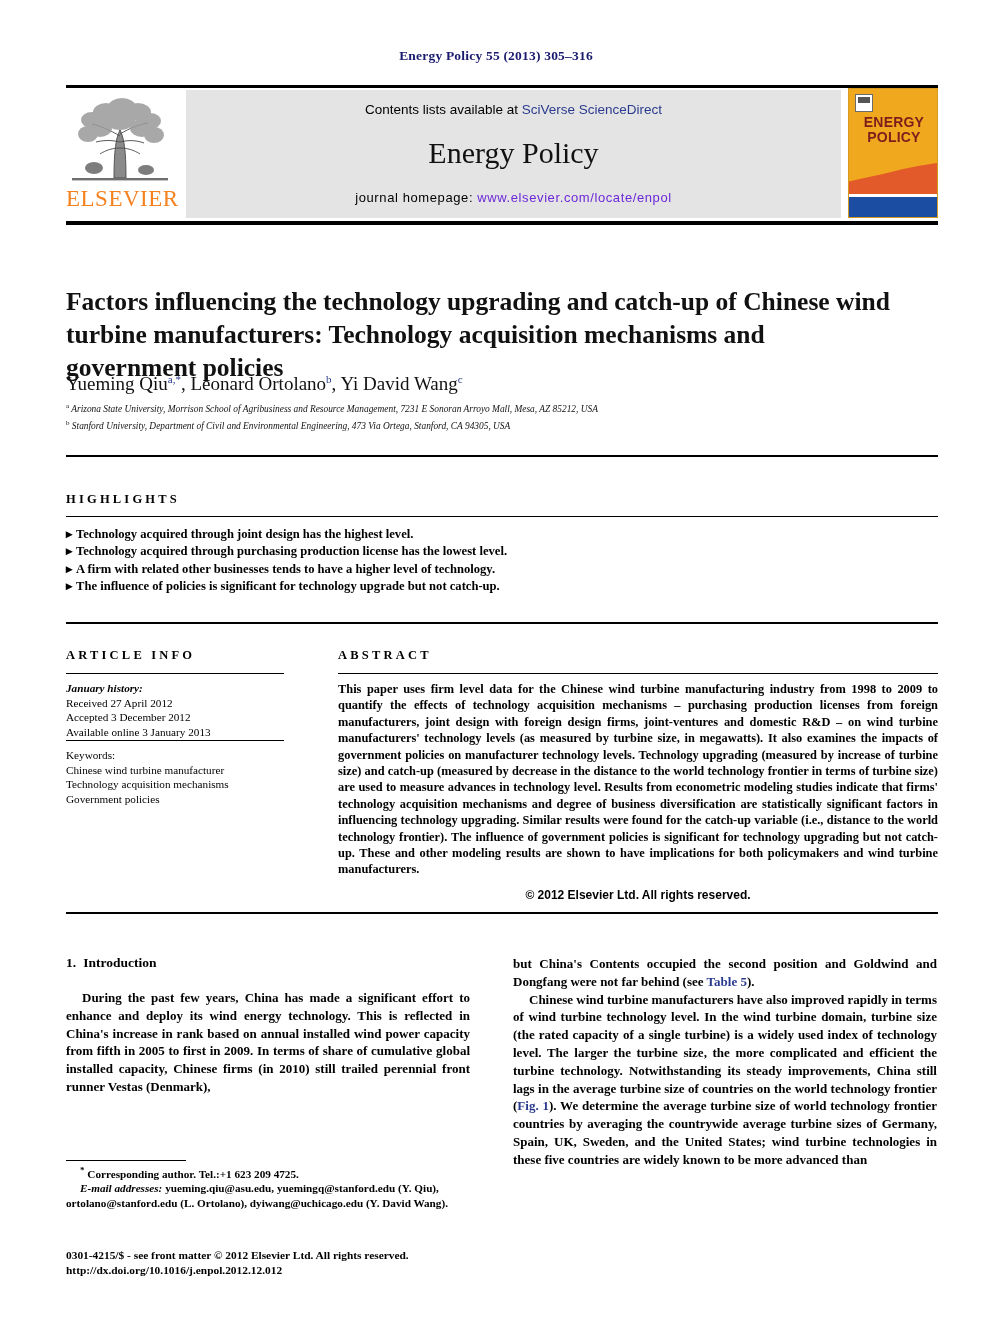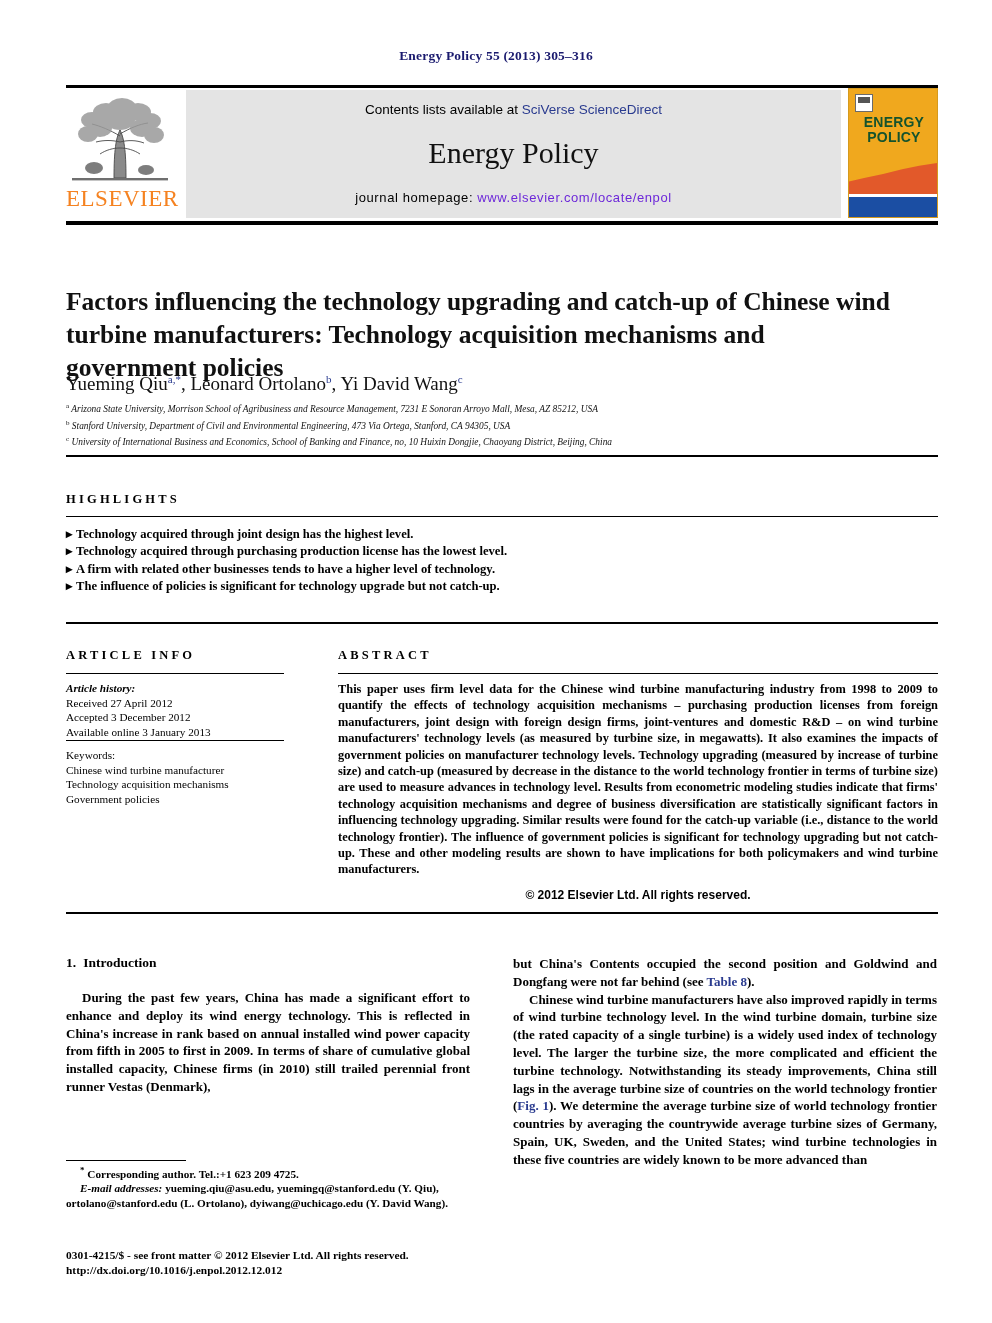--- a/index.html
+++ b/index.html
@@ -152,21 +152,21 @@
   }
   .cover-title {
     position: absolute;
     left: 0; top: 26px;
     width: 90px;
     text-align: center;
     font-family: "Liberation Sans", sans-serif;
     font-weight: bold;
     font-size: 14px;
     line-height: 15px;
-    color: #14532d;
+    color: #7f1d1d;
     letter-spacing: 0.2px;
   }
   .cover-wave-red {
     position: absolute;
     left: -2px; bottom: 22px;
     width: 95px;
     height: 34px;
     background: #e2592a;
     clip-path: polygon(0% 62%, 18% 50%, 38% 38%, 58% 24%, 76% 14%, 100% 4%, 100% 100%, 0% 100%);
   }
@@ -495,41 +495,40 @@
 
   <div class="authors">
     <span>Yueming Qiu</span><sup>a,*</sup>,
     <span>Leonard Ortolano</span><sup>b</sup>,
     <span>Yi David Wang</span><sup>c</sup>
   </div>
 
   <div class="affils">
     <div><sup>a</sup> <span>Arizona State University, Morrison School of Agribusiness and Resource Management, 7231 E Sonoran Arroyo Mall, Mesa, AZ 85212, USA</span></div>
     <div><sup>b</sup> <span>Stanford University, Department of Civil and Environmental Engineering, 473 Via Ortega, Stanford, CA 94305, USA</span></div>
-    <div><sup>c</sup> <span>University of International Business and Economics, School of Banking and Finance, no, 10 Huixin Dongjie, Chaoyang District, Beijing, China</span></div>
   </div>
 
   <div class="rule-after-affil"></div>
 
   <div class="sec-label highlights-label">HIGHLIGHTS</div>
   <div class="highlights-rule"></div>
   <div class="highlights-list">
     <div><span class="hl-bullet">▸</span><span>Technology acquired through joint design has the highest level.</span></div>
     <div><span class="hl-bullet">▸</span><span>Technology acquired through purchasing production license has the lowest level.</span></div>
     <div><span class="hl-bullet">▸</span><span>A firm with related other businesses tends to have a higher level of technology.</span></div>
     <div><span class="hl-bullet">▸</span><span>The influence of policies is significant for technology upgrade but not catch-up.</span></div>
   </div>
 
   <div class="rule-after-hl"></div>
 
   <div class="sec-label info-label">ARTICLE INFO</div>
   <div class="info-rule"></div>
 
   <div class="info-col">
-    <div class="head">Article history:</div>
+    <div class="head">January history:</div>
     <div>Received 27 April 2012</div>
     <div>Accepted 3 December 2012</div>
     <div>Available online 3 January 2013</div>
   </div>
   <div class="info-hist-rule"></div>
   <div class="info-col2">
     <div class="head">Keywords:</div>
     <div>Chinese wind turbine manufacturer</div>
     <div>Technology acquisition mechanisms</div>
     <div>Government policies</div>
@@ -546,21 +545,21 @@
     <div class="section-heading">
       <span class="num">1.</span><span>Introduction</span>
     </div>
     <div class="body-text">
       <p>During the past few years, China has made a significant effort to enhance and deploy its wind energy technology. This is reflected in China's increase in rank based on annual installed wind power capacity from fifth in 2005 to first in 2009. In terms of share of cumulative global installed capacity, Chinese firms (in 2010) still trailed perennial front runner Vestas (Denmark),</p>
     </div>
   </div>
 
   <div class="col-right">
     <div class="body-text">
-      <p style="text-indent:0"><span>but China's Contents occupied the second position and Goldwind and Dongfang were not far behind (see </span><span class="link-ref">Table 8</span><span>).</span></p>
+      <p style="text-indent:0"><span>but China's Contents occupied the second position and Goldwind and Dongfang were not far behind (see </span><span class="link-ref">Table 5</span><span>).</span></p>
       <p><span>Chinese wind turbine manufacturers have also improved rapidly in terms of wind turbine technology level. In the wind turbine domain, turbine size (the rated capacity of a single turbine) is a widely used index of technology level. The larger the turbine size, the more complicated and efficient the turbine technology. Notwithstanding its steady improvements, China still lags in the average turbine size of countries on the world technology frontier (</span><span class="link-ref">Fig. 1</span><span>). We determine the average turbine size of world technology frontier countries by averaging the countrywide average turbine sizes of Germany, Spain, UK, Sweden, and the United States; wind turbine technologies in these five countries are widely known to be more advanced than</span></p>
     </div>
   </div>
 
   <div class="footnote-rule"></div>
   <div class="footnote">
     <span class="indent"><sup>*</sup> <span>Corresponding author. Tel.:+1 623 209 4725.</span></span>
     <span class="indent"><span class="ital">E-mail addresses:</span> <span>yueming.qiu@asu.edu, yuemingq@stanford.edu (Y. Qiu), ortolano@stanford.edu (L. Ortolano), dyiwang@uchicago.edu (Y. David Wang).</span></span>
   </div>
 

